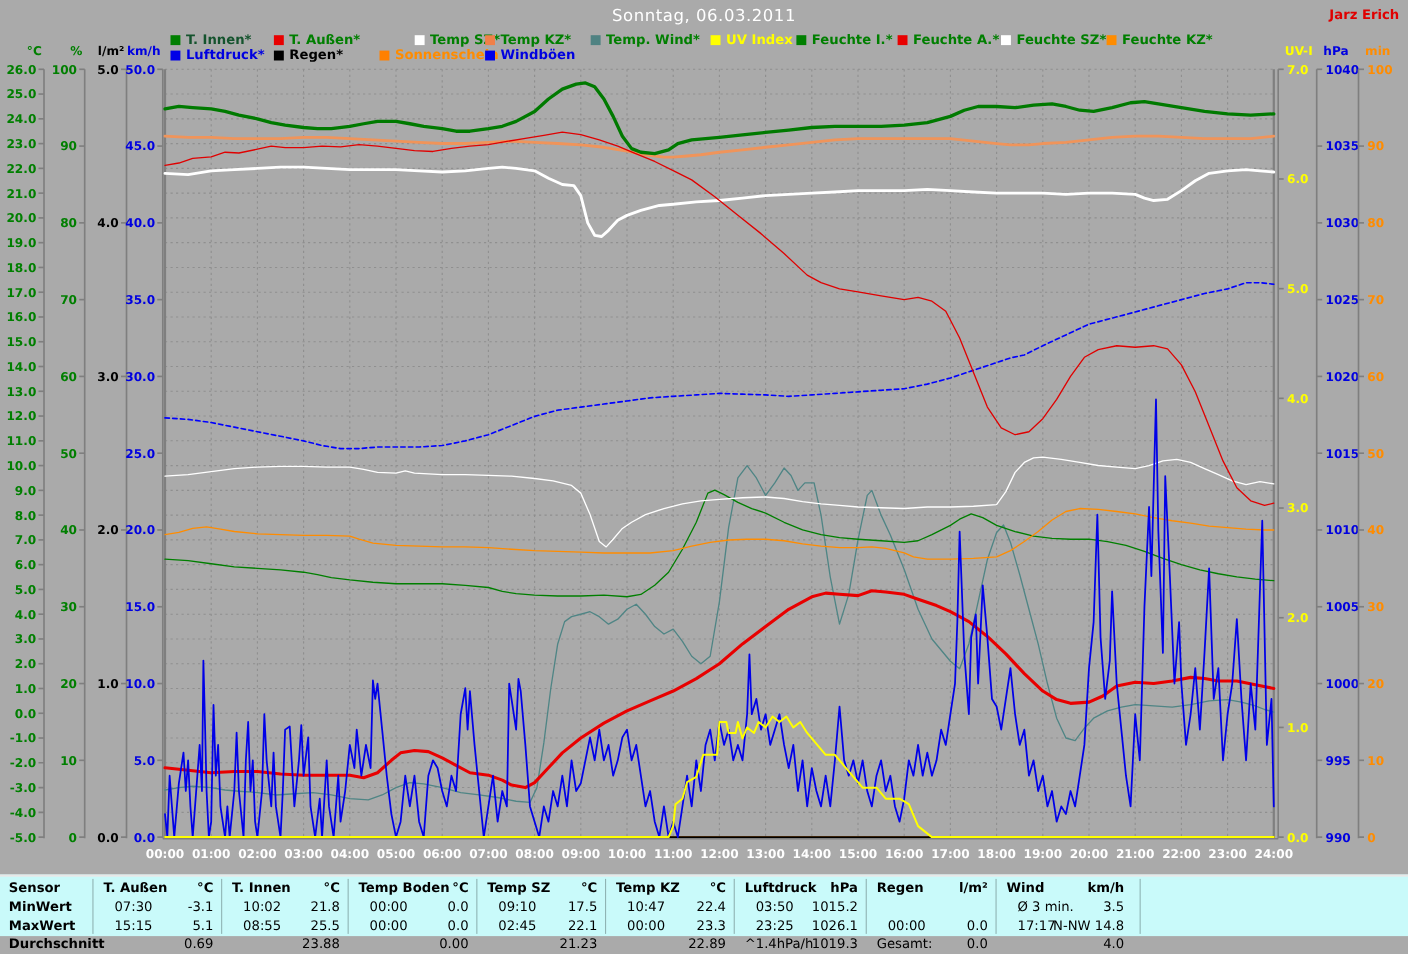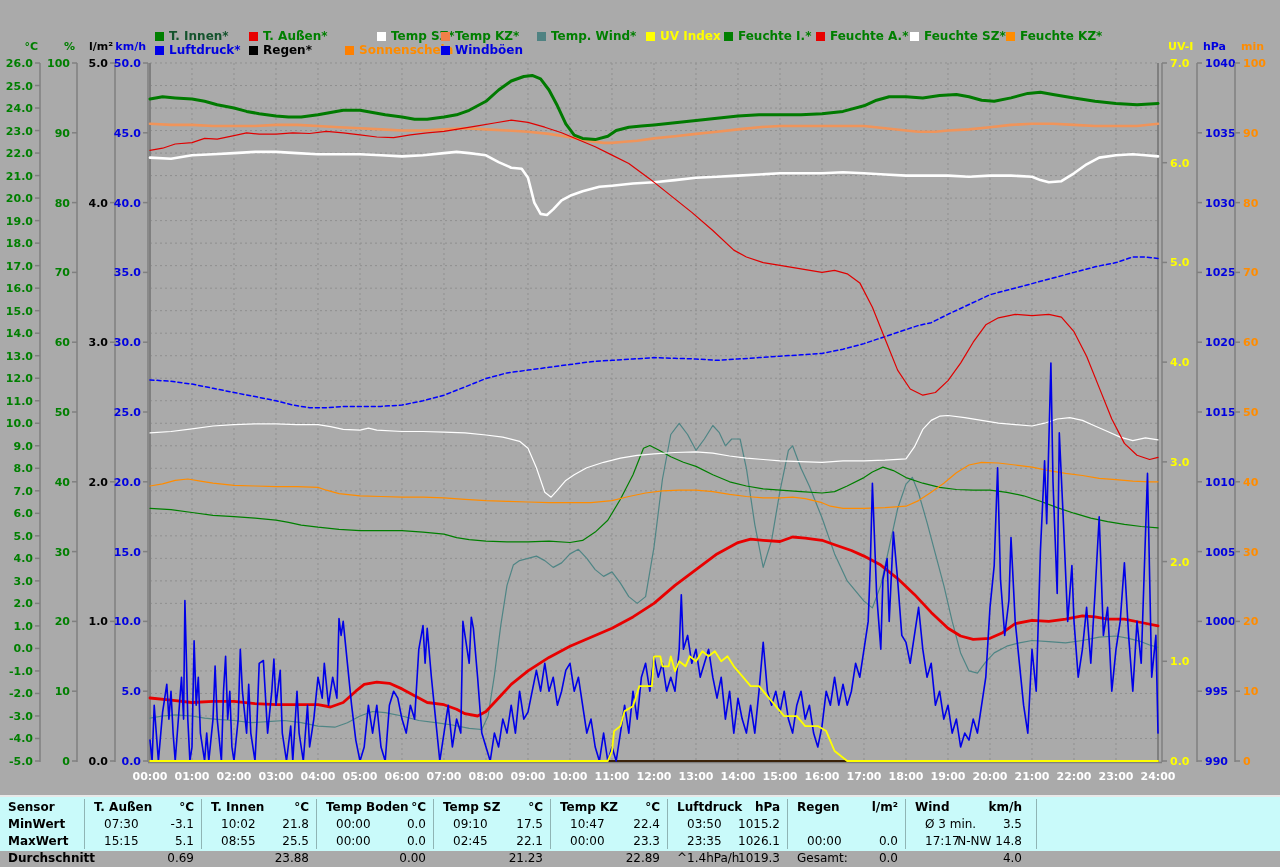--- a/index.html
+++ b/index.html
@@ -17,20 +17,24 @@
     border-top:2px solid #e8e8e8;box-sizing:border-box;}
   .tcell{position:absolute;font-size:12px;color:#000;white-space:nowrap;line-height:14px;}
   .tbold{font-weight:bold;}
   .tright{text-align:right;}
   .tsep{position:absolute;top:2px;bottom:2px;width:1px;background:#8fb4b4;}
 </style>
 </head>
 <body>
 
 <div id="app">
+  <div class="titlebar">
+    <span class="win-title">Sonntag, 06.03.2011</span>
+    <span class="author">Jarz Erich</span>
+  </div>
   <div id="legend">
       <div class="legend-item" style="left: 155px; top: 30px;">
         <span class="swatch" style="background: rgb(0, 127, 0);"></span>
         <span class="legend-label" style="color: #14532d;">T. Innen*</span>
       </div>
       <div class="legend-item" style="left: 249px; top: 30px;">
         <span class="swatch" style="background: rgb(232, 0, 0);"></span>
         <span class="legend-label" style="color: rgb(0, 127, 0);">T. Außen*</span>
       </div>
       <div class="legend-item" style="left: 345px; top: 30px; padding-left: 32px;">
@@ -418,21 +422,21 @@
       <div class="tcell" style="left: 570px; top: 20px;">10:47</div>
       <div class="tcell tright" style="left: 556px; top: 20px; width: 104px;">22.4</div>
       <div class="tcell" style="left: 570px; top: 37px;">00:00</div>
       <div class="tcell tright" style="left: 556px; top: 37px; width: 104px;">23.3</div>
       <div class="tcell tright" style="left: 556px; top: 54px; width: 104px;">22.89</div>
       <div class="tsep" style="left: 667px;"></div>
       <div class="tcell tbold" style="left: 677px; top: 3px;">Luftdruck</div>
       <div class="tcell tbold tright" style="left: 673px; top: 3px; width: 107px;">hPa</div>
       <div class="tcell" style="left: 687px; top: 20px;">03:50</div>
       <div class="tcell tright" style="left: 673px; top: 20px; width: 107px;">1015.2</div>
-      <div class="tcell" style="left: 687px; top: 37px;">23:35</div>
+      <div class="tcell" style="left: 687px; top: 37px;">23:25</div>
       <div class="tcell tright" style="left: 673px; top: 37px; width: 107px;">1026.1</div>
       <div class="tcell" style="left: 677px; top: 54px;">^1.4hPa/h</div>
       <div class="tcell tright" style="left: 673px; top: 54px; width: 107px;">1019.3</div>
       <div class="tsep" style="left: 787px;"></div>
       <div class="tcell tbold" style="left: 797px; top: 3px;">Regen</div>
       <div class="tcell tbold tright" style="left: 793px; top: 3px; width: 105px;">l/m²</div>
       <div class="tcell" style="left: 807px; top: 37px;">00:00</div>
       <div class="tcell tright" style="left: 793px; top: 37px; width: 105px;">0.0</div>
       <div class="tcell" style="left: 797px; top: 54px;">Gesamt:</div>
       <div class="tcell tright" style="left: 793px; top: 54px; width: 105px;">0.0</div>

